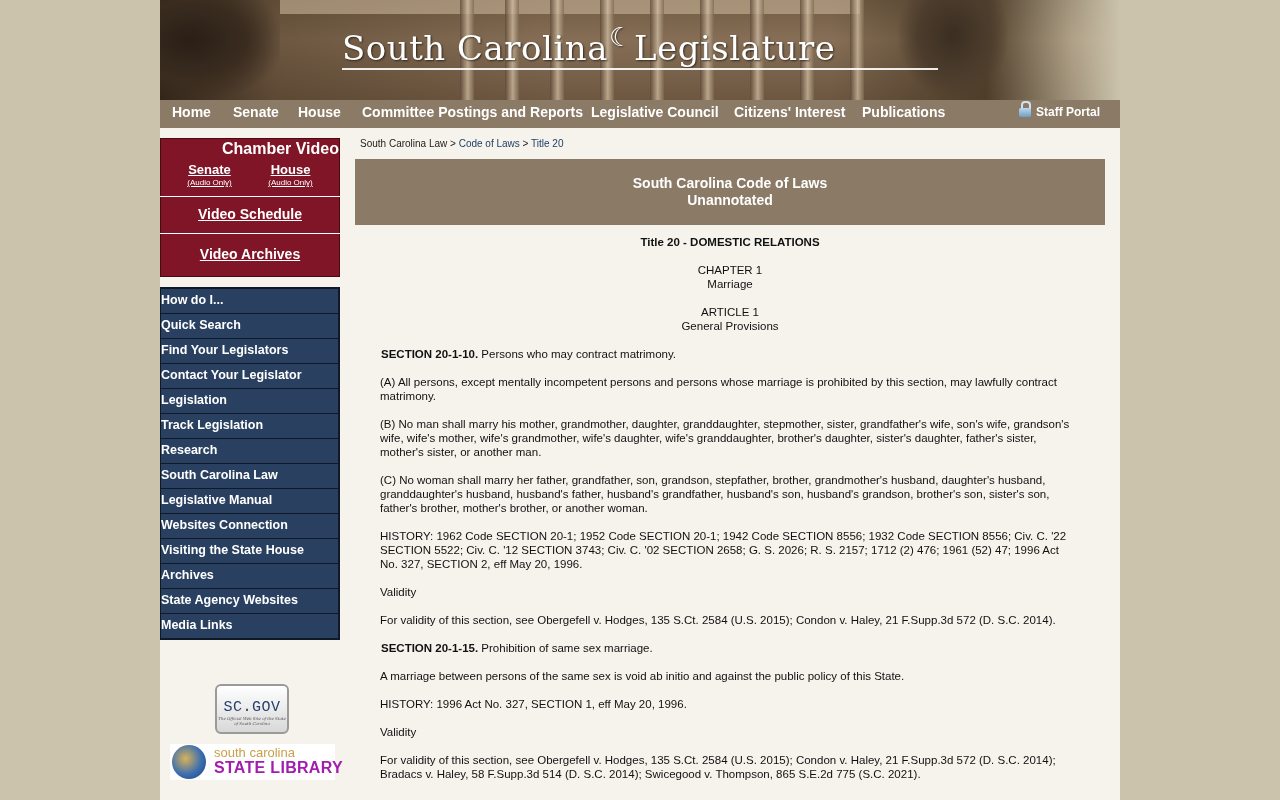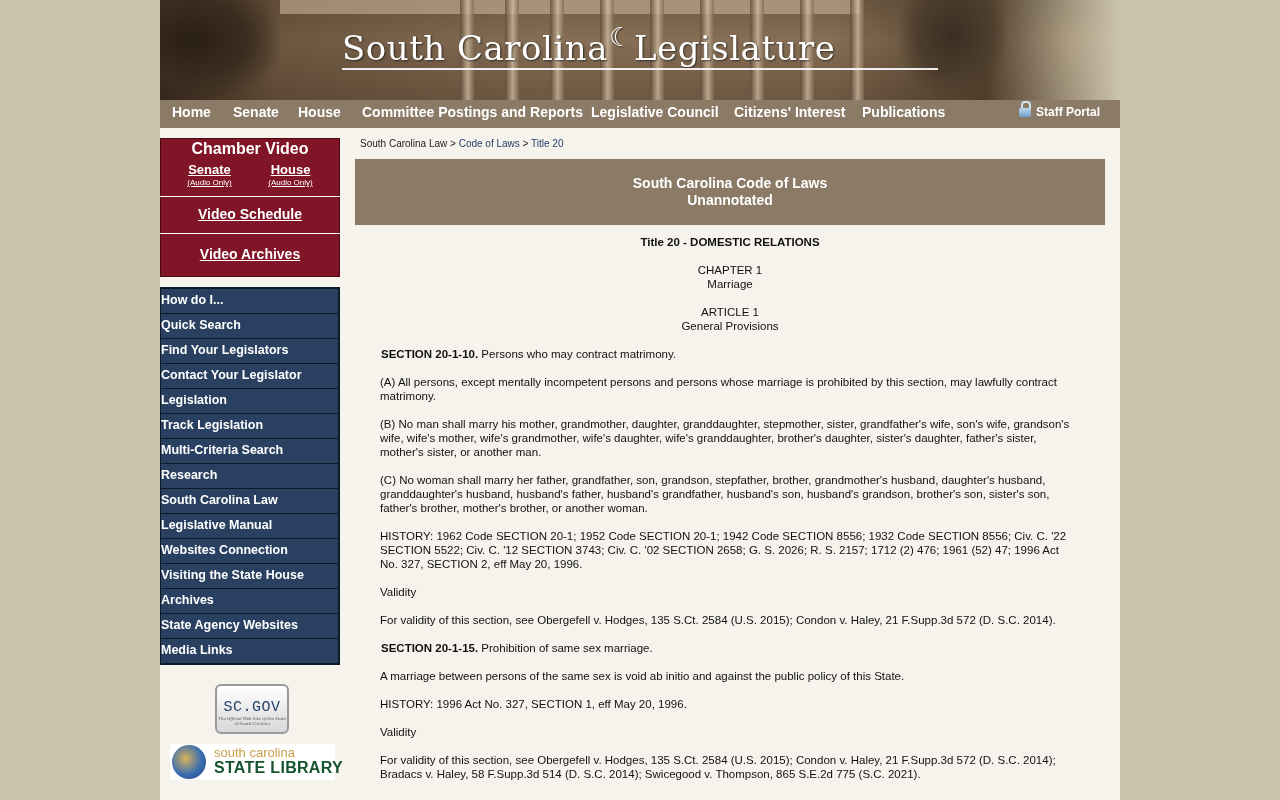--- a/index.html
+++ b/index.html
@@ -40,41 +40,41 @@
     color:#ffffff; font-weight:bold; font-size:14px; text-decoration:none; white-space:nowrap;
   }
   #staff-portal { position:absolute; right:20px; top:0; height:28px; line-height:24px; color:#fff; font-weight:bold; font-size:12px; }
   #lock-icon { display:inline-block; width:12px; height:12px; margin-right:5px; vertical-align:-1px; position:relative; }
   #lock-icon .shackle { position:absolute; left:2px; top:-4px; width:6px; height:6px; border:2px solid #cfe2f0; border-bottom:none; border-radius:4px 4px 0 0; }
   #lock-icon .body { position:absolute; left:0; top:3px; width:12px; height:9px; background:linear-gradient(#bcd8ee,#6d9ec4); border-radius:2px; }
 
   
   #sidebar { position:absolute; left:0; top:138px; width:180px; }
   #video-box { width:180px; background:#7f1526; border:1px solid #4a0a14; box-sizing:border-box; }
-  #video-title { text-align:center; color:#fff; font-weight:bold; font-size:16px; padding-top:1px; height:20px; }
+  #video-title { text-align:right; color:#fff; font-weight:bold; font-size:16px; padding-top:1px; height:20px; }
   #video-links { display:flex; justify-content:space-around; padding:2px 8px 0 8px; height:34px; }
   .vlink { text-align:center; color:#fff; }
   .vlink .main { font-weight:bold; font-size:13px; text-decoration:underline; display:block; }
   .vlink .sub { font-size:8px; text-decoration:underline; display:block; margin-top:1px; }
   .video-sep { height:1px; background:#ffffff; margin:0 -1px; }
   .video-big { text-align:center; color:#fff; font-weight:bold; font-size:14px; text-decoration:underline; height:36px; line-height:35px; }
   .video-big.last { height:42px; line-height:40px; }
 
   #menu { margin-top:10px; width:180px; background:#22364f; border-right:2px solid #0e1a28; box-sizing:border-box; border-left:1px solid #0e1a28; border-top:2px solid #0e1a28; border-bottom:2px solid #0e1a28; }
   .menu-item { height:24px; line-height:22px; color:#fff; font-weight:bold; font-size:12.5px; border-bottom:1px solid #0e1a28; white-space:nowrap; background:#2a4060; }
   .menu-item:last-child { border-bottom:none; }
 
   #scgov { position:absolute; left:55px; top:546px; width:74px; height:50px; border-radius:6px;
     background:linear-gradient(#ffffff,#d8d8d8); border:2px solid #9a9a9a; box-sizing:border-box; text-align:center; }
   #scgov .logo-text { font-family:Liberation Mono, monospace; font-size:15px; color:#25406a; margin-top:13px; display:block; letter-spacing:0.5px; }
   #scgov .logo-sub { font-family:"DejaVu Serif", serif; font-size:4px; color:#555; display:block; font-style:italic; }
   #statelib { position:absolute; left:10px; top:606px; width:165px; height:36px; background:#ffffff; }
   #statelib .lion { position:absolute; left:2px; top:1px; width:34px; height:34px; border-radius:50%; background:radial-gradient(circle at 40% 40%, #d9b25a 0%, #3c6fb0 55%, #1d3f7a 100%); }
   #statelib .l1 { position:absolute; left:44px; top:1px; font-size:13px; color:#c9a04a; white-space:nowrap; }
-  #statelib .l2 { position:absolute; left:44px; top:15px; font-size:16px; font-weight:bold; color:#14532d; white-space:nowrap; letter-spacing:0.3px; }
+  #statelib .l2 { position:absolute; left:44px; top:15px; font-size:16px; font-weight:bold; color:#a21caf; white-space:nowrap; letter-spacing:0.3px; }
 
   
   #main { position:absolute; left:195px; top:128px; width:750px; }
   #breadcrumb { position:absolute; left:5px; top:10px; font-size:10px; color:#222; white-space:nowrap; }
   #breadcrumb .crumb-link { color:#1f3d66; }
   #content-header { position:absolute; left:0; top:31px; width:750px; height:66px; background:#8b7b66; color:#fff; text-align:center; font-weight:bold; font-size:14px; }
   #content-header .h1 { display:block; margin-top:16px; }
   #content-header .h2 { display:block; margin-top:1px; }
   #doc { position:absolute; left:0; top:107px; width:750px; font-size:11.5px; color:#111; line-height:14px; }
   .center { text-align:center; }
@@ -139,21 +139,20 @@
       <a class="video-big last" style="display:block">Video Archives</a>
     </div>
 
     <div id="menu">
       <div class="menu-item">How do I...</div>
       <div class="menu-item">Quick Search</div>
       <div class="menu-item">Find Your Legislators</div>
       <div class="menu-item">Contact Your Legislator</div>
       <div class="menu-item">Legislation</div>
       <div class="menu-item">Track Legislation</div>
-      <div class="menu-item">Multi-Criteria Search</div>
       <div class="menu-item">Research</div>
       <div class="menu-item">South Carolina Law</div>
       <div class="menu-item">Legislative Manual</div>
       <div class="menu-item">Websites Connection</div>
       <div class="menu-item">Visiting the State House</div>
       <div class="menu-item">Archives</div>
       <div class="menu-item">State Agency Websites</div>
       <div class="menu-item">Media Links</div>
     </div>
 

